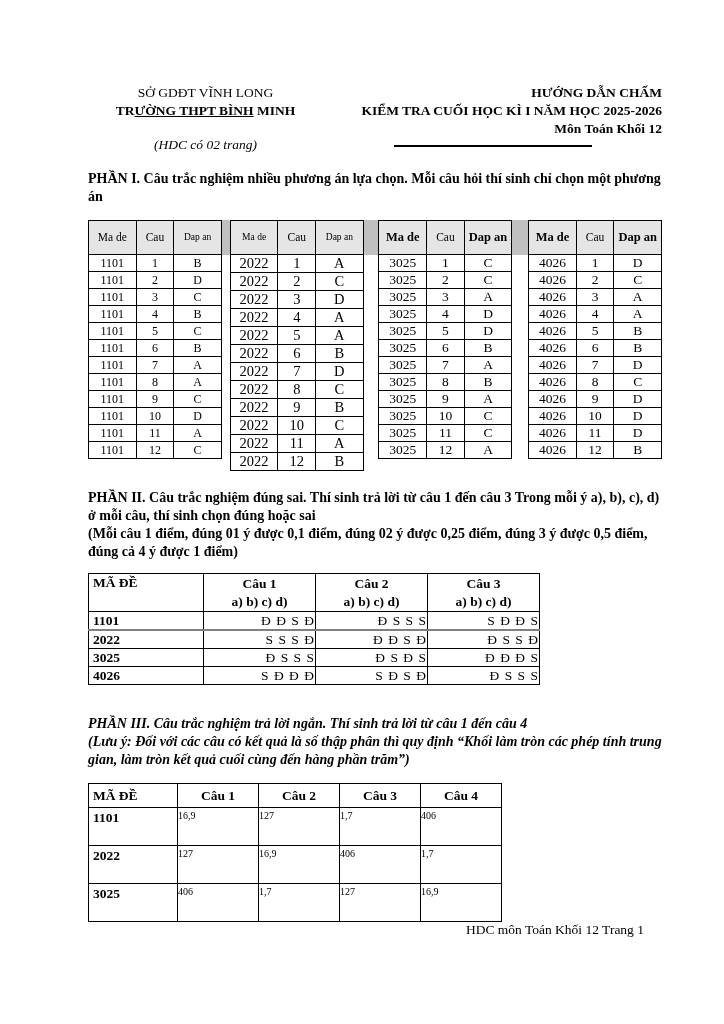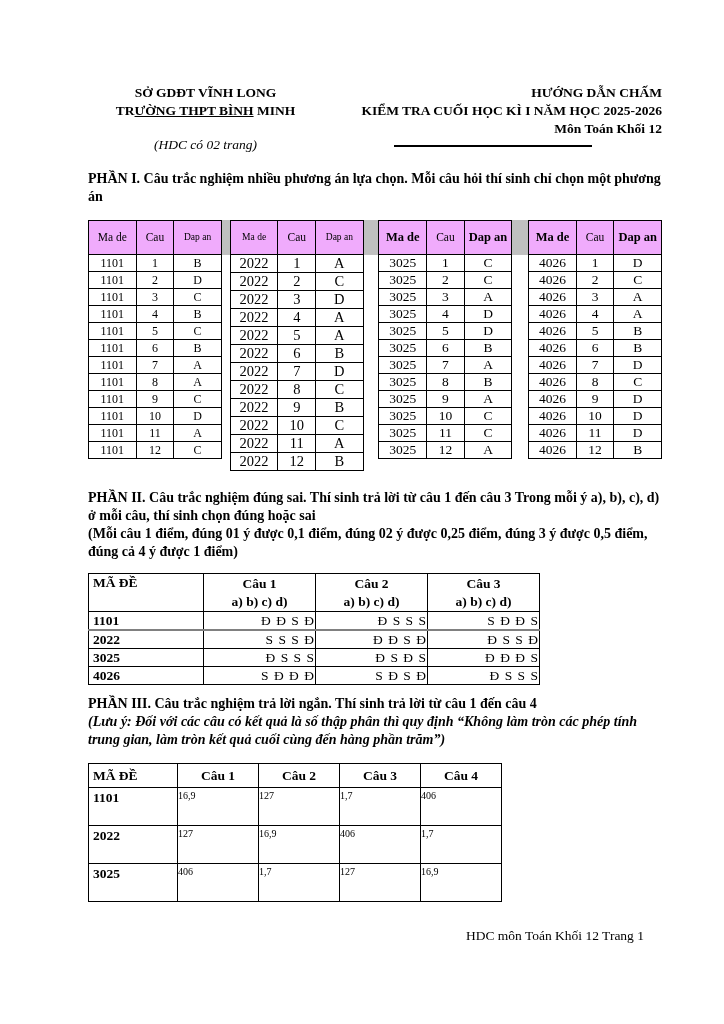--- a/index.html
+++ b/index.html
@@ -6,38 +6,38 @@
   body{
     width:724px;height:1024px;background:#ffffff;color:#000;
     font-family:"Liberation Serif","DejaVu Serif",serif;
     -webkit-font-smoothing:antialiased;position:relative;overflow:hidden;
   }
   .page{padding:84px 62px 0 88px;width:574px;}
 
   
   .doc-header{display:flex;}
   .hdr-left{width:235px;text-align:center;font-size:13.5px;line-height:18px;}
-  .hdr-left .l1{font-weight:bold;}
+  .hdr-left .l1{font-weight:normal;}
   .hdr-left .l2{font-weight:bold;text-align:center;}
   .hdr-left .l2 .u{text-decoration:underline;}
   .hdr-left .note{font-style:italic;margin-top:16px;}
   .hdr-right{flex:1;text-align:right;font-weight:bold;font-size:13.5px;line-height:18px;}
   .hdr-right .rule{width:198px;border-bottom:2px solid #000;margin:7px auto 0 auto;}
 
   
   .sec-a{font-weight:bold;font-size:14px;margin-top:32px;}
   .p-head{font-weight:bold;font-size:14px;line-height:18px;margin-top:16px;}
   .p-note{font-weight:bold;font-size:14px;line-height:18px;}
   .p-note-italic{font-weight:bold;font-style:italic;font-size:14px;line-height:18px;}
 
   
   .p1-row{display:flex;margin-top:14px;align-items:flex-start;}
   table.anskey{border-collapse:collapse;table-layout:fixed;}
   table.anskey th,table.anskey td{border:1px solid #000;text-align:center;padding:0;overflow:hidden;}
-  table.anskey th{background:#f0abfc;height:33px;font-weight:normal;line-height:11px;vertical-align:middle;}
+  table.anskey th{background:#e5e5e5;height:33px;font-weight:normal;line-height:11px;vertical-align:middle;}
   table.anskey td{height:16px;}
   table.anskey .c-ma{width:47px;}
   table.anskey .c-cau{width:37px;}
   table.anskey .c-dap{width:47px;}
   table.t0 th{font-size:11.5px;}
   table.t0 th.h-dap{font-size:9.5px;}
   table.t0 td{font-size:12px;}
   table.t1 th{font-size:11.5px;}
   table.t1 th.h-ma{font-size:9.5px;}
   table.t1 th.h-dap{font-size:9.5px;}
@@ -62,21 +62,21 @@
 
   
   table.p3{border-collapse:collapse;table-layout:fixed;margin-top:14px;}
   table.p3 th,table.p3 td{border:1px solid #000;padding:0;}
   table.p3 .hc-ma{width:84px;text-align:left;font-weight:bold;font-size:13.5px;padding-left:4px;height:23px;vertical-align:middle;}
   table.p3 .hc-q{width:80px;text-align:center;font-weight:bold;font-size:13.5px;height:23px;vertical-align:middle;}
   table.p3 td.lab{font-weight:bold;font-size:13.5px;text-align:left;vertical-align:top;padding:2px 0 0 4px;height:35px;}
   table.p3 td.val{font-size:10px;text-align:left;vertical-align:top;padding-top:2px;height:35px;}
 
   
-  .footer{margin-top:26px;text-align:right;font-size:13.5px;padding-right:18px;}
+  .footer{text-align:right;font-size:13.5px;padding-right:18px;}
 </style>
 </head>
 <body>
 
 <div class="page">
 
   <div class="doc-header">
     <div class="hdr-left">
       <div class="l1">SỞ GDĐT VĨNH LONG</div>
       <div class="l2"><span>TR</span><span class="u">ƯỜNG THPT BÌNH</span><span> MINH</span></div>
@@ -430,22 +430,22 @@
         </tr>
         <tr class="r3">
           <td class="lab">4026</td>
           <td class="val">S Đ Đ Đ</td>
           <td class="val">S Đ S Đ</td>
           <td class="val">Đ S S S</td>
         </tr>
       </tbody>
   </table>
 
-  <div class="p-head" style="margin-top:10px;">PHẦN III. Câu trắc nghiệm trả lời ngắn. Thí sinh trả lời từ câu 1 đến câu 4</div>
-  <div class="p-note-italic">(Lưu ý: Đối với các câu có kết quả là số thập phân thì quy định “Không làm tròn các phép tính trung gian, làm tròn kết quả cuối cùng đến hàng phần trăm”)</div>
+  <div class="p-head" style="margin-top:30px;font-style:italic;">PHẦN III. Câu trắc nghiệm trả lời ngắn. Thí sinh trả lời từ câu 1 đến câu 4</div>
+  <div class="p-note-italic">(Lưu ý: Đối với các câu có kết quả là số thập phân thì quy định “Khối làm tròn các phép tính trung gian, làm tròn kết quả cuối cùng đến hàng phần trăm”)</div>
 
   <table class="p3">
     <thead>
       <tr>
         <th class="hc-ma">MÃ ĐỀ</th>
         <th class="hc-q">Câu 1</th>
         <th class="hc-q">Câu 2</th>
         <th class="hc-q">Câu 3</th>
         <th class="hc-q">Câu 4</th>
       </tr>

